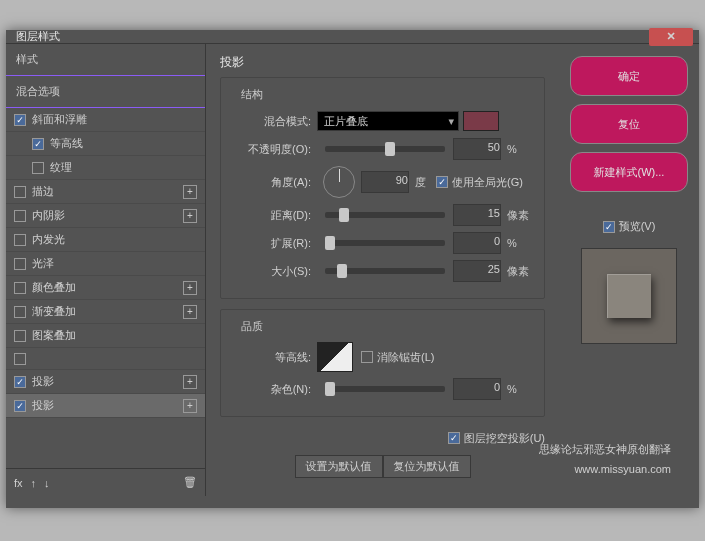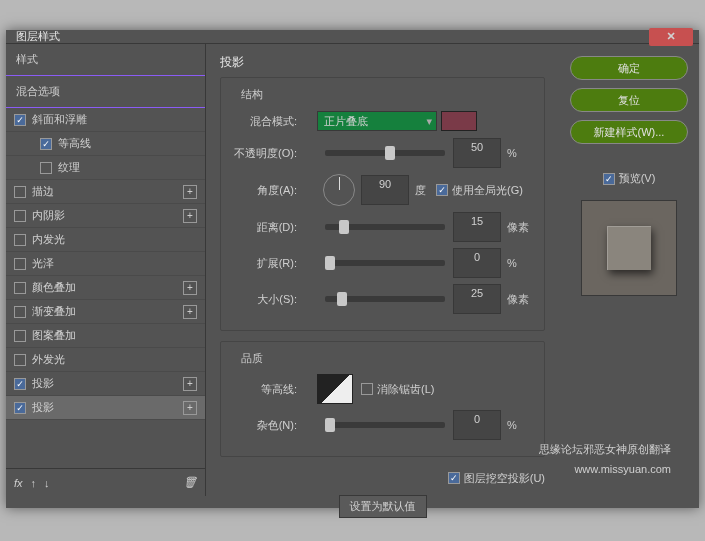--- a/index.html
+++ b/index.html
@@ -11,47 +11,47 @@
 .body{display:flex;height:calc(100% - 26px)}
 .left-panel{width:200px;background:#535353;border-right:1px solid #383838;display:flex;flex-direction:column}
 .panel-header{padding:8px 10px;font-size:11px;color:#d0d0d0;border-bottom:1px solid #8b5cf6}
 .style-list{flex:1;overflow:auto}
 .style-item{display:flex;align-items:center;padding:4px 8px;border-bottom:1px solid #4a4a4a;cursor:pointer;min-height:22px}
 .style-item.selected{background:#6a6a6a}
 .style-item .chk{width:12px;height:12px;border:1px solid #999;margin-right:6px;display:flex;align-items:center;justify-content:center;background:#535353}
 .style-item .chk.checked{background:#4a6a9a}
 .style-item .chk.checked::after{content:"✓";color:#fff;font-size:9px}
 .style-item .label{flex:1}
-.style-item.indent{padding-left:34px}
+.style-item.indent{padding-left:26px}
 .style-item .plus{width:14px;height:14px;border:1px solid #999;display:flex;align-items:center;justify-content:center;color:#ccc;font-size:10px;cursor:pointer}
-.footer{height:28px;border-top:1px solid #383838;display:flex;align-items:center;padding:0 8px;gap:8px;font-style:italic;color:#aaa}
+.footer{height:28px;border-top:1px solid #383838;display:flex;align-items:center;padding:0 8px;gap:8px;color:#aaa}
 .footer span{cursor:pointer}
 .center-panel{flex:1;padding:10px 14px;background:#535353}
 .section-title{color:#e8e8e8;margin-bottom:6px;font-size:12px}
 .fieldset{border:1px solid #454545;border-radius:2px;padding:10px 12px;margin-bottom:10px}
 .fieldset-title{margin:-18px 0 8px 4px;background:#535353;display:inline-block;padding:0 4px;color:#ccc}
 .row{display:flex;align-items:center;margin-bottom:6px;min-height:22px}
-.row-label{width:84px;text-align:right;padding-right:20px;color:#d0d0d0}
-.select{height:20px;background:#15803d;border:1px solid #383838;color:#d0d0d0;padding:0 18px 0 6px;width:120px;position:relative;display:flex;align-items:center;cursor:pointer}
+.row-label{width:84px;text-align:right;padding-right:6px;color:#d0d0d0}
+.select{height:20px;background:#000000;border:1px solid #383838;color:#d0d0d0;padding:0 18px 0 6px;width:142px;position:relative;display:flex;align-items:center;cursor:pointer}
 .select::after{content:"▾";position:absolute;right:4px;color:#aaa}
 .swatch{width:36px;height:20px;background:#7a3a48;border:1px solid #222;margin-left:4px;cursor:pointer}
 .slider{flex:1;height:6px;background:#3a3a3a;margin:0 8px;position:relative;border-radius:2px;max-width:120px}
 .slider .thumb{position:absolute;top:-4px;width:10px;height:14px;background:#c8c8c8;border-radius:2px;cursor:pointer}
-.numbox{width:48px;height:30px;background:#454545;border:1px solid #383838;color:#d0d0d0;text-align:center;line-height:16px}
+.numbox{width:48px;height:22px;background:#454545;border:1px solid #383838;color:#d0d0d0;text-align:right;line-height:16px}
 .unit{margin-left:6px;color:#ccc}
 .dial{width:32px;height:32px;border:1px solid #888;border-radius:50%;margin:0 6px;position:relative;background:#535353}
 .dial::after{content:"";position:absolute;width:1px;height:13px;background:#ddd;left:50%;top:2px;transform-origin:bottom}
 .chk2{width:12px;height:12px;border:1px solid #999;margin-right:4px;display:inline-flex;align-items:center;justify-content:center;background:#535353;cursor:pointer}
 .chk2.checked{background:#4a6a9a}
 .chk2.checked::after{content:"✓";color:#fff;font-size:9px}
 .contour{width:36px;height:30px;border:1px solid #222;background:linear-gradient(135deg,#222 0%,#222 50%,#eee 50%,#eee 100%);margin-right:8px;cursor:pointer}
 .btn-row{display:flex;gap:0;margin-top:6px;justify-content:center}
 .btn-small{background:#5a5a5a;border:1px solid #383838;padding:3px 10px;cursor:pointer;color:#d0d0d0}
 .right-panel{width:140px;padding:12px 10px;display:flex;flex-direction:column;align-items:center;gap:8px}
-.btn-pill{width:118px;height:24px;border:1px solid #888;border-radius:12px;display:flex;align-items:center;justify-content:center;cursor:pointer;color:#e0e0e0;background:#4d7c0f}
+.btn-pill{width:118px;height:40px;border:1px solid #888;border-radius:12px;display:flex;align-items:center;justify-content:center;cursor:pointer;color:#e0e0e0;background:#be185d}
 .preview-chk{display:flex;align-items:center;margin-top:19px}
 .preview-box{width:96px;height:96px;background:#6b6660;border:1px solid #383838;margin-top:6px;display:flex;align-items:center;justify-content:center}
 .preview-cube{width:44px;height:44px;background:#8a857d;box-shadow:2px 4px 8px rgba(0,0,0,.6),inset 1px 1px 0 rgba(255,255,255,.2)}
 .watermark{position:absolute;right:34px;bottom:62px;color:#787878;text-align:right;font-size:14px;line-height:20px;pointer-events:none}
 </style>
 </head>
 <body>
 
 <div class="window">
   <div class="titlebar">
@@ -105,21 +105,20 @@
             <span class="chk"></span>
             <span class="label">渐变叠加</span>
             <span class="plus">+</span>
           </div>
           <div class="style-item">
             <span class="chk"></span>
             <span class="label">图案叠加</span>
           </div>
           <div class="style-item">
             <span class="chk"></span>
-            <span class="label">外发光</span>
           </div>
           <div class="style-item">
             <span class="chk checked"></span>
             <span class="label">投影</span>
             <span class="plus">+</span>
           </div>
           <div class="style-item selected">
             <span class="chk checked"></span>
             <span class="label">投影</span>
             <span class="plus">+</span>
@@ -203,20 +202,21 @@
           <div class="numbox">0</div>
           <span class="unit">%</span>
         </div>
       </div>
       <div class="row" style="justify-content:flex-end">
         <span class="chk2 checked"></span>
         <span>图层挖空投影(U)</span>
       </div>
       <div class="btn-row">
         <div class="btn-small">设置为默认值</div>
+        <div class="btn-small">复位为默认值</div>
       </div>
     </div>
 
     <div class="right-panel">
       <div class="btn-pill">确定</div>
       <div class="btn-pill">复位</div>
       <div class="btn-pill">新建样式(W)...</div>
       <div class="preview-chk">
         <span class="chk2 checked"></span>
         <span>预览(V)</span>

